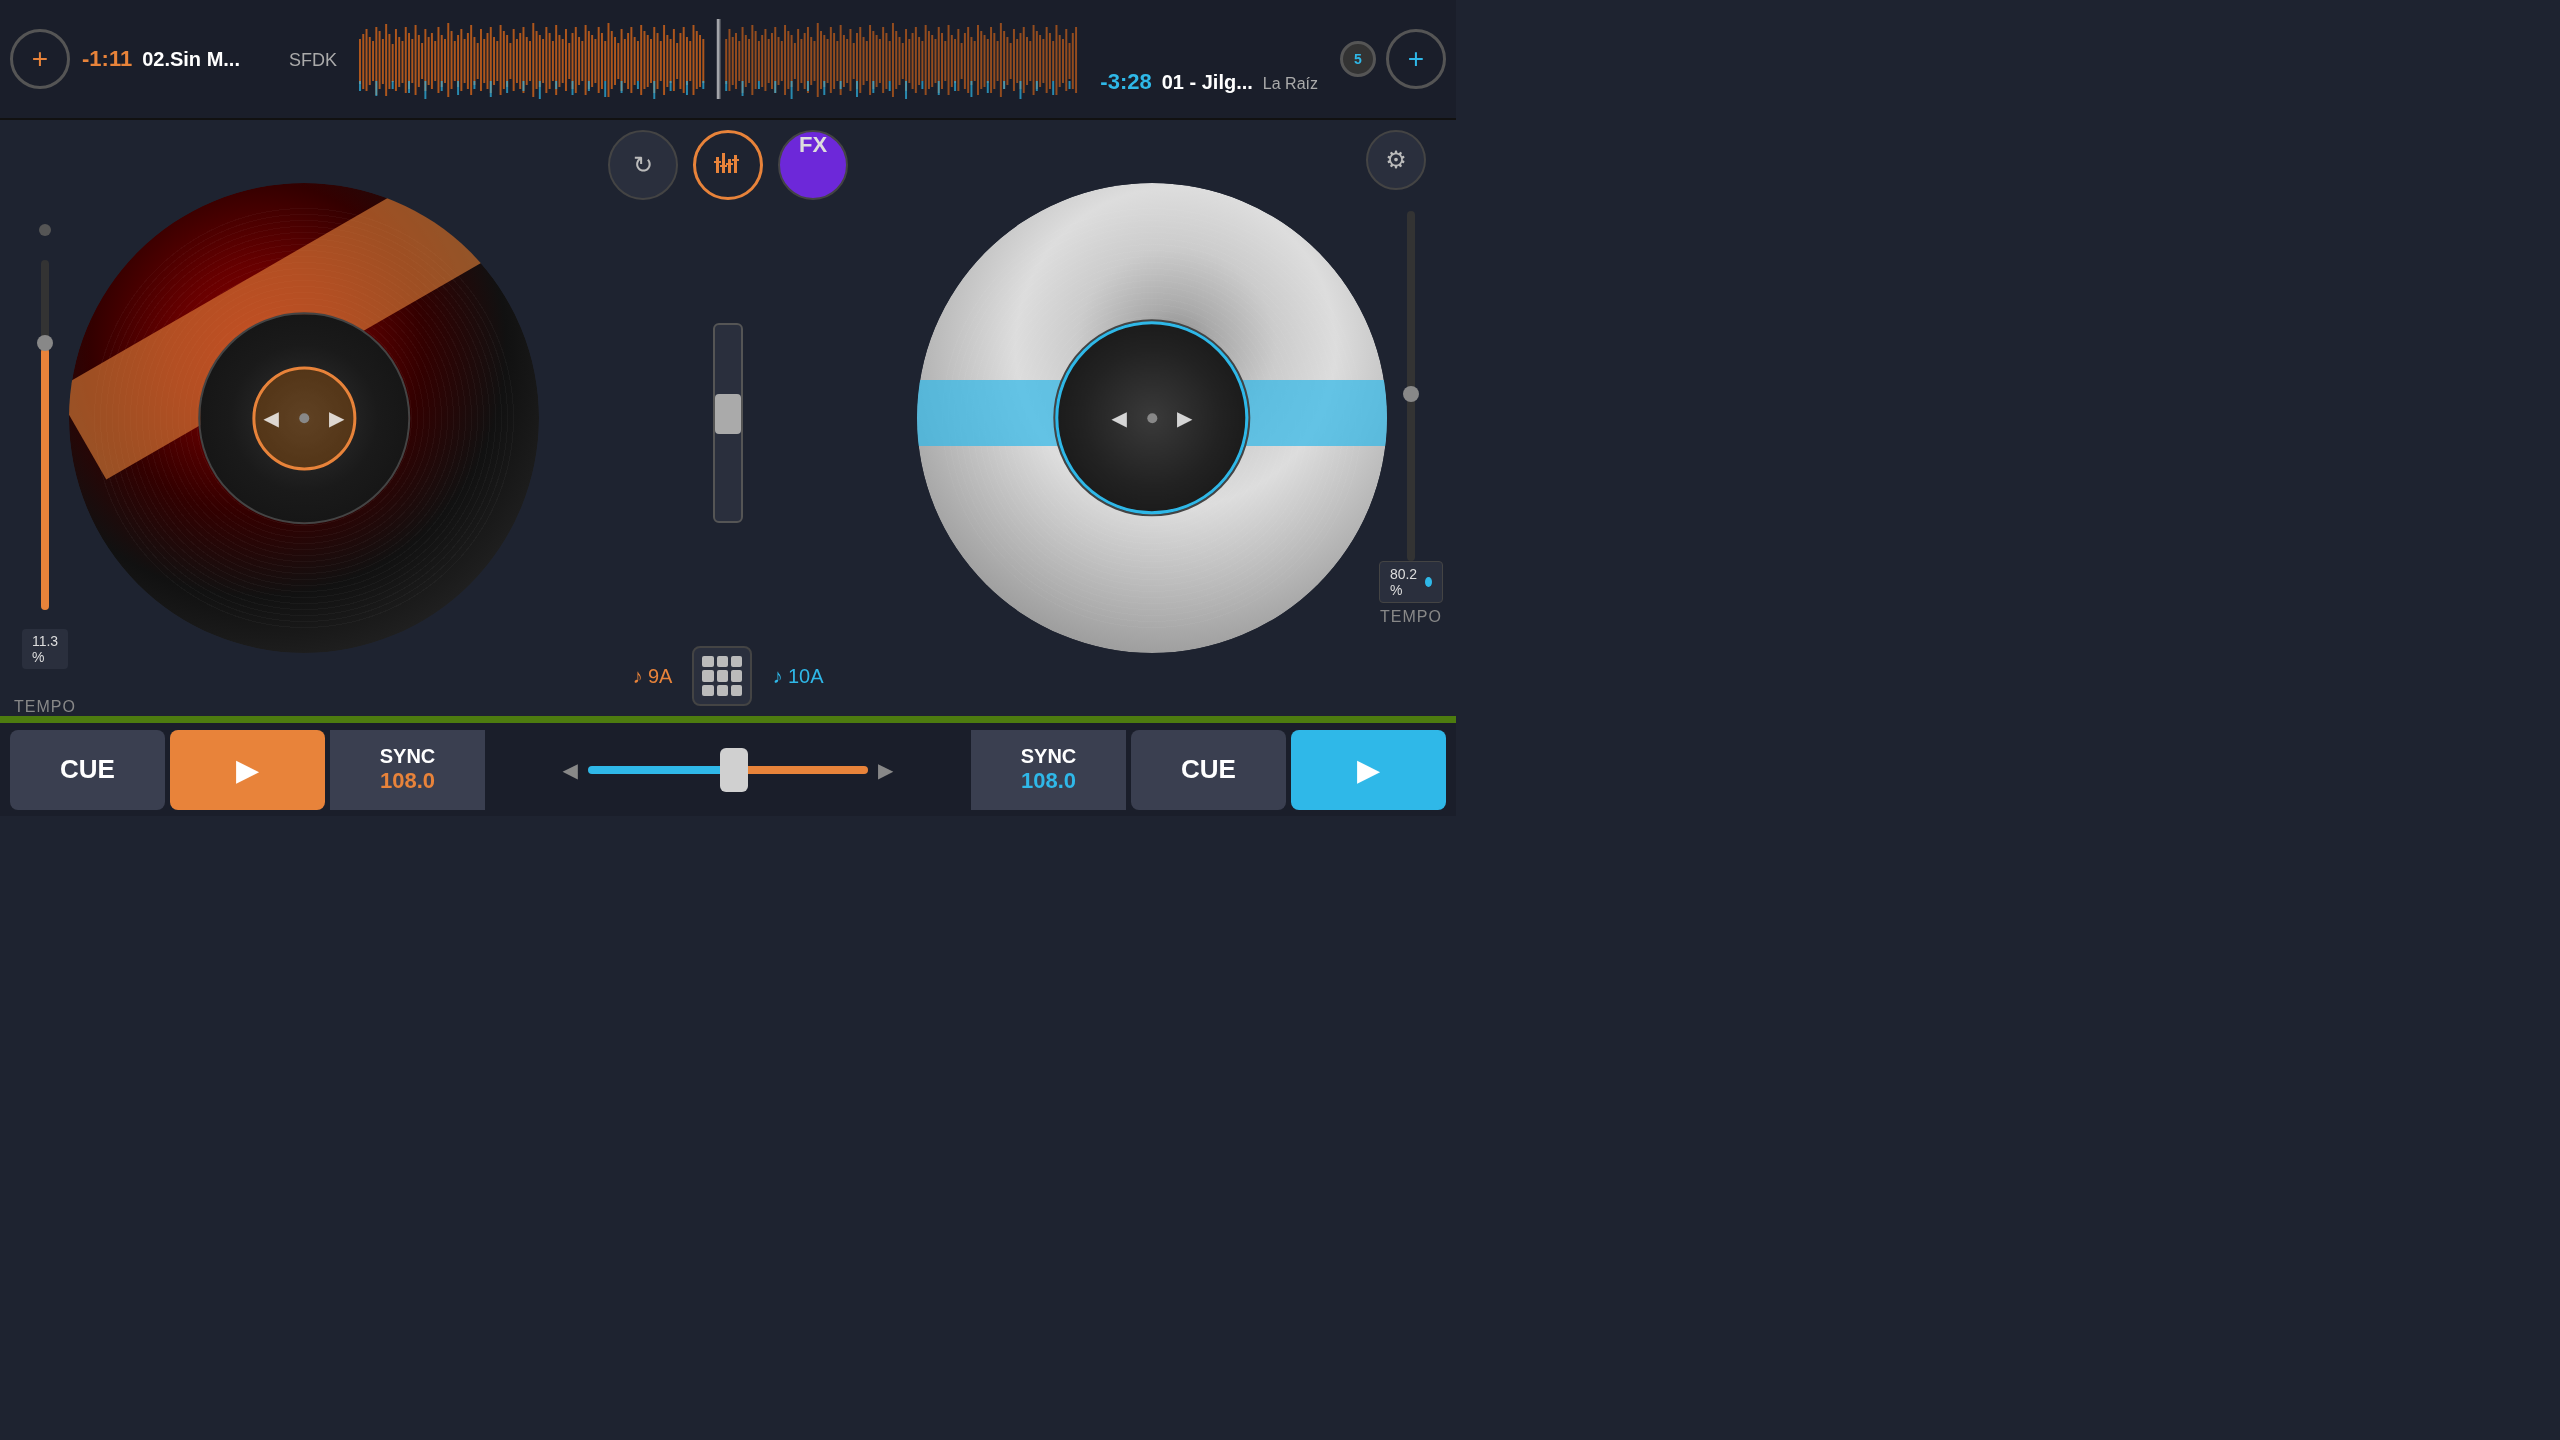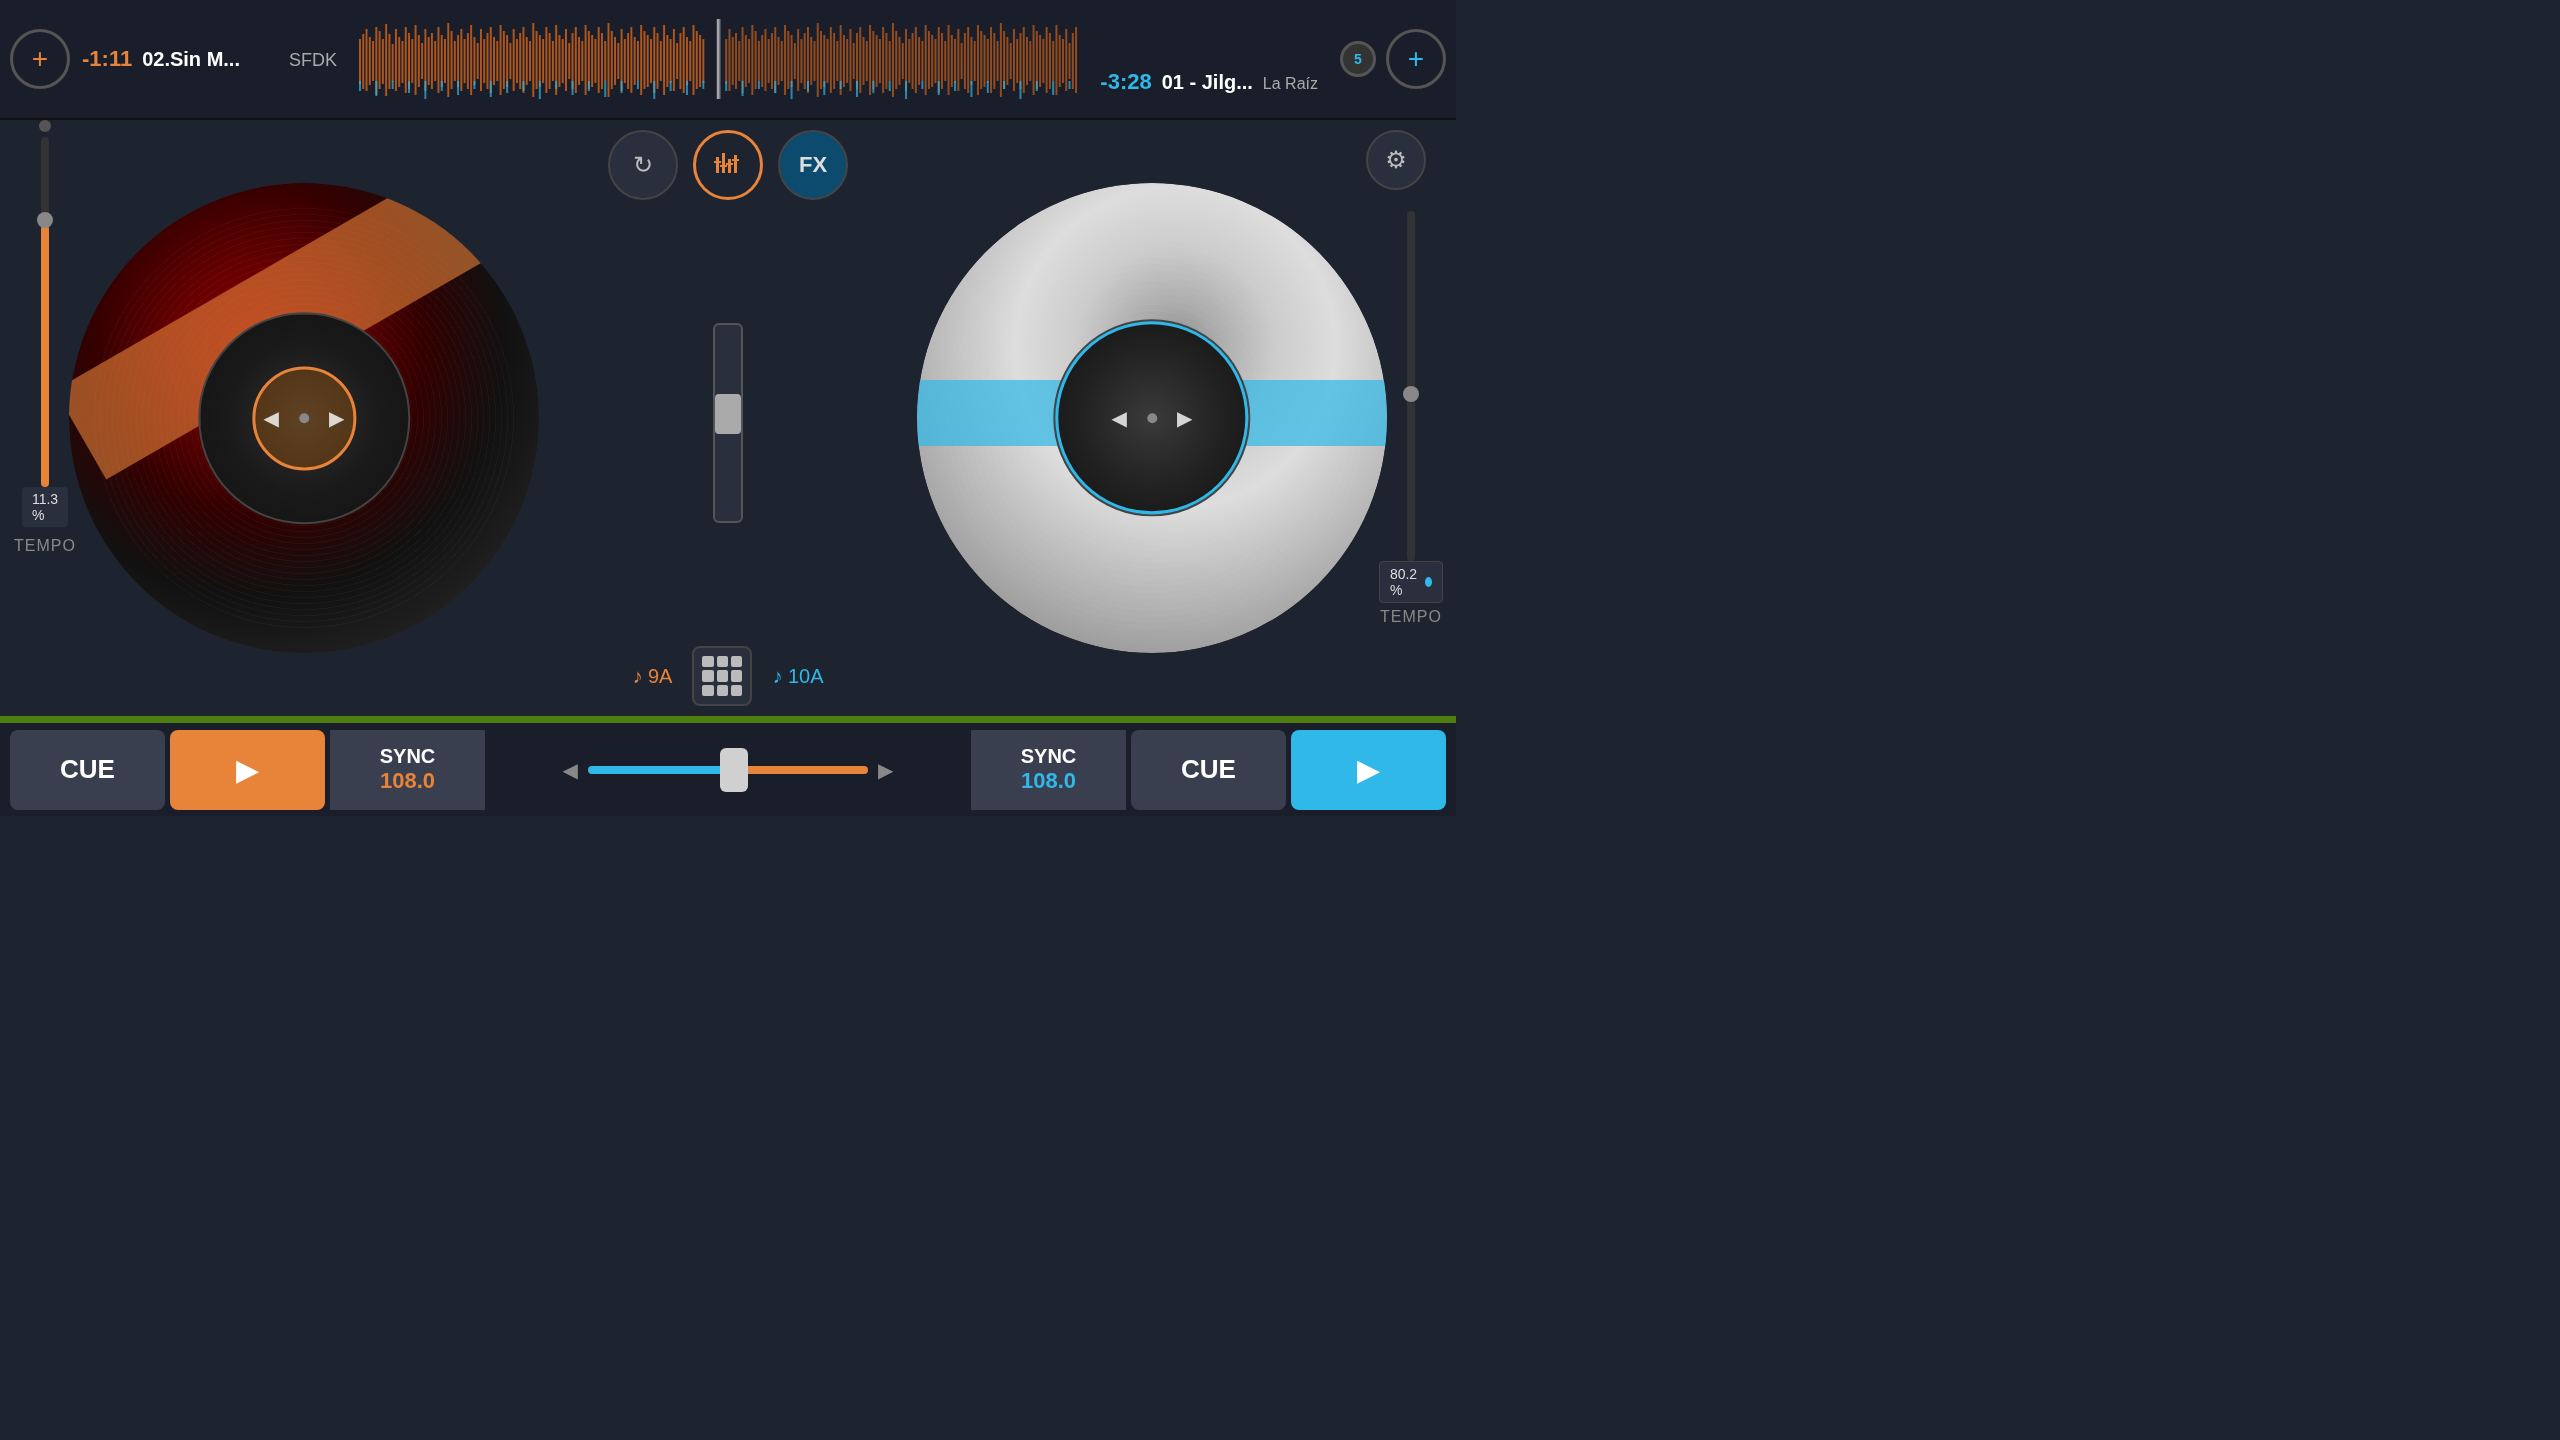--- a/index.html
+++ b/index.html
@@ -205,22 +205,22 @@
     
     .tempo-slider-left {
       position: absolute;
       left: 30px;
       top: 0;
       bottom: 0;
       width: 30px;
       display: flex;
       flex-direction: column;
       align-items: center;
-      justify-content: flex-start;
-      gap: 0;
+      justify-content: flex-end;
+      gap: 19px;
     }
     .tempo-slider-right {
       position: absolute;
       right: 30px;
       top: 0;
       bottom: 0;
       width: 30px;
       display: flex;
       flex-direction: column;
       align-items: center;
@@ -290,24 +290,23 @@
     .ctrl-btn.active {
       background: transparent;
       border: 3px solid #e8833a;
       color: #e8833a;
     }
 
     .fx-btn {
       width: 70px;
       height: 70px;
       border-radius: 50%;
-      background: #0c4a6e;
+      background: #6d28d9;
       border: 2px solid #444;
       display: flex;
-      align-items: center;
       justify-content: center;
       cursor: pointer;
       font-size: 22px;
       font-weight: bold;
       color: #ddd;
     }
 
     .settings-btn {
       position: absolute;
       top: 10px;

